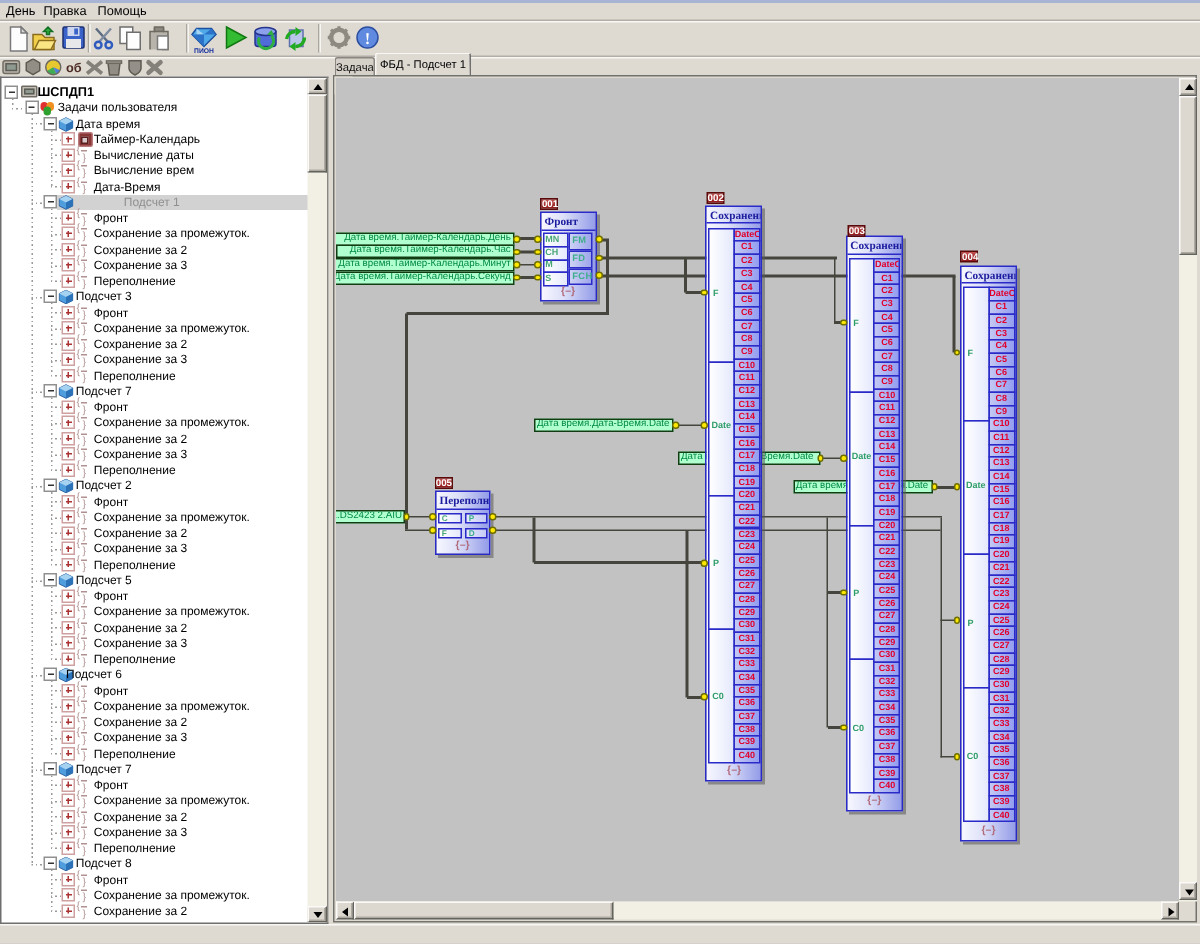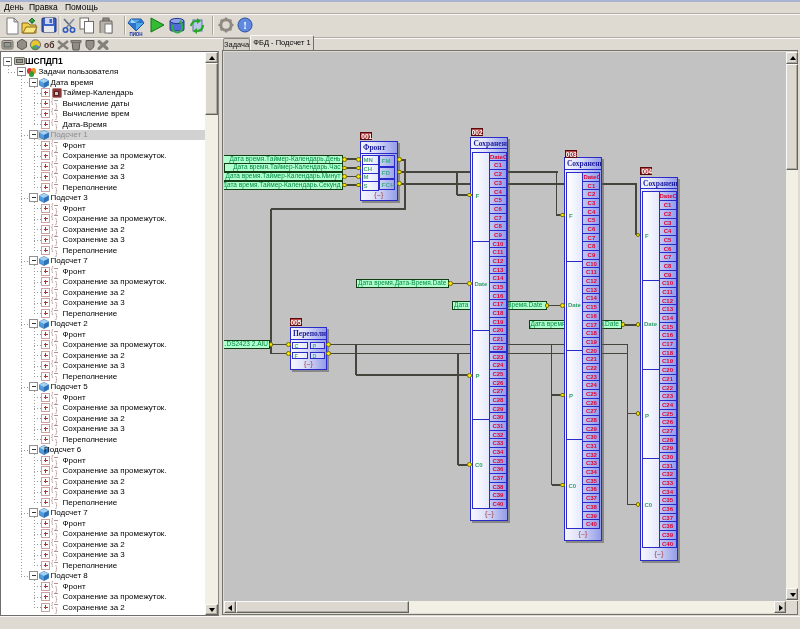--- a/index.html
+++ b/index.html
@@ -248,21 +248,21 @@
 <div class="trow" style="left:61.5px;top:67.75px;">Дата-Время</div>
 <div style="position:absolute;left:37px;top:77.50px;width:168px;height:10.5px;background:#d2d2d2;"></div>
 <div style="position:absolute;left:28px;top:78.25px;width:9px;height:9px;background:#fff;border:1px solid #909090;z-index:2;">
       <div style="position:absolute;left:1.5px;top:3px;width:4px;height:1px;background:#333;"></div>
     </div>
 <svg style="position:absolute;left:38px;top:78.25px;" width="10" height="10" viewBox="0 0 11 11">
       <path d="M5.5 0.5L10.5 3v5L5.5 10.5 0.5 8V3z" fill="#4f9ddd" stroke="#2c5f9e" stroke-width="0.7"></path>
       <path d="M5.5 0.5L10.5 3 5.5 5.5 0.5 3z" fill="#a5d2f0"></path>
       <path d="M5.5 5.5L10.5 3v5L5.5 10.5z" fill="#2c72b8"></path>
     </svg>
-<div class="trow" style="left:49.5px;top:78.25px;color:#8f8f8f;">Подсчет 1</div>
+<div class="trow" style="left:49.5px;top:78.25px;color:#8f8f8f;padding-left:32px;">Подсчет 1</div>
 <div style="position:absolute;left:40px;top:88.75px;width:9px;height:9px;background:#fff;border:1px solid #cfa0a0;z-index:2;">
       <div style="position:absolute;left:1.5px;top:3px;width:4px;height:1px;background:#a33;"></div>
       <div style="position:absolute;left:3px;top:1.5px;width:1px;height:4px;background:#a33;"></div>
     </div>
 <div style="position:absolute;left:50.0px;top:86.75px;width:6px;height:8px;color:#b09090;font-size:7px;line-height:8px;">{</div>
     <div style="position:absolute;left:54.0px;top:91.75px;width:6px;height:8px;color:#b09090;font-size:7px;line-height:8px;">}</div>
     <div style="position:absolute;left:53.0px;top:89.75px;width:3.5px;height:1px;background:#b09090;"></div>
 <div class="trow" style="left:61.5px;top:88.75px;">Фронт</div>
 <div style="position:absolute;left:40px;top:99.25px;width:9px;height:9px;background:#fff;border:1px solid #cfa0a0;z-index:2;">
       <div style="position:absolute;left:1.5px;top:3px;width:4px;height:1px;background:#a33;"></div>

